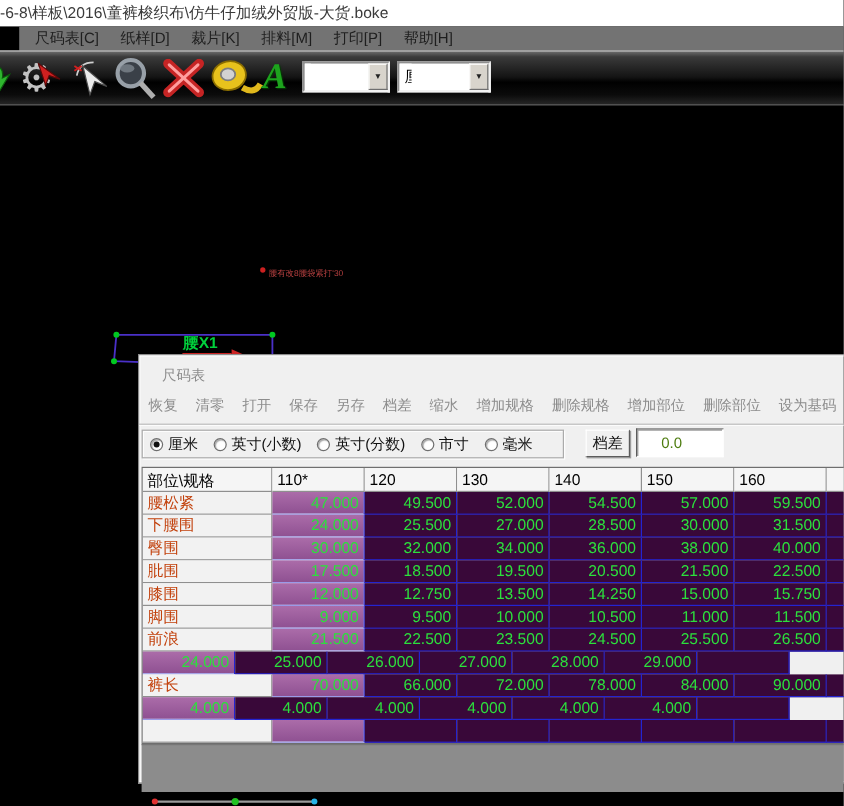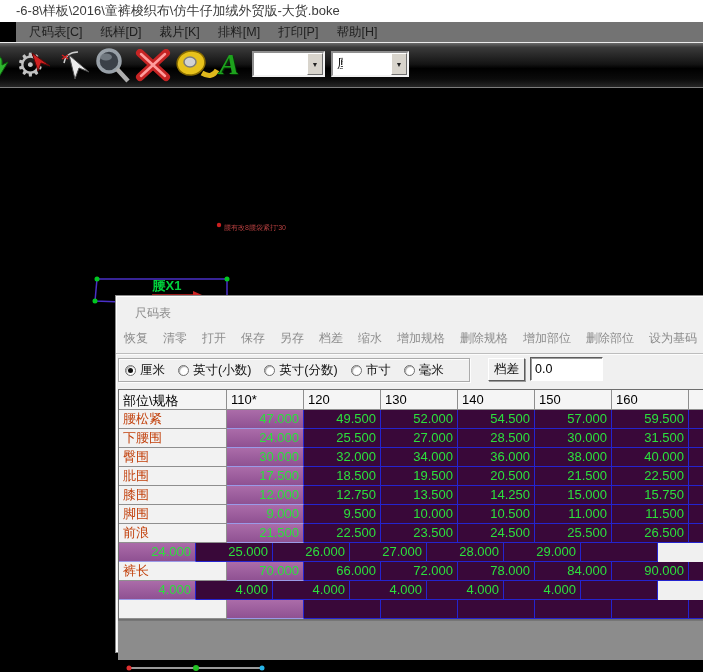--- a/index.html
+++ b/index.html
@@ -1,21 +1,21 @@
 <!DOCTYPE html>
 <html><head>
 <meta charset="utf-8">
 <style>
   * { box-sizing: border-box; margin: 0; padding: 0; }
   html, body { width: 703px; height: 672px; overflow: hidden; }
   body { position: relative; background: #000; font-family: "Liberation Sans", sans-serif; }
 
   
   .titlebar { position: absolute; left:0; top:0; width:703px; height:22px; background:#fff;
-              font-size:13px; color:#3a3a3a; line-height:22px; padding-left:16px; white-space:nowrap; }
+              font-size:13px; color:#3a3a3a; line-height:22px; padding-left:0; white-space:nowrap; }
   .menubar { position: absolute; left:16px; top:22px; width:703px; height:20px; background:#737373;
              display:flex; align-items:center; padding-left:4px; }
   .menu-item { font-size:12.5px; color:#1e1e1e; padding:0 9px; line-height:20px; white-space:nowrap; }
 
   
   .toolbar { position:absolute; left:0; top:42px; width:703px; height:46px;
              background: linear-gradient(180deg,#6b6b6b 0%,#3a3a3a 10%,#141414 48%,#000 58%,#0b0b0b 82%,#262626 100%);
              border-top:1px solid #ececec; border-bottom:1px solid #7d7d7d; }
   .tb-icon { position:absolute; display:block; }
   .glyph-icon { font-size:32px; line-height:44px; }
@@ -48,21 +48,21 @@
   .unit-option { display:flex; align-items:center; gap:4px; font-size:12.5px; color:#111; white-space:nowrap; }
   .radio { width:11px; height:11px; border-radius:50%; background:#fff; border:1px solid #6e6e6e;
            box-shadow: inset 1px 1px 1px #a8a8a8; position:relative; flex:0 0 auto; }
   .radio.checked::after { content:""; position:absolute; left:2px; top:2px; width:5px; height:5px;
                           border-radius:50%; background:#111; }
   .grade-btn { position:absolute; left:372px; top:4px; width:37px; height:23px; background:#f0f0f0;
                border:1px solid; border-color:#fff #5c5c5c #5c5c5c #fff; box-shadow:1px 1px 0 rgba(0,0,0,.35);
                font-size:12.5px; color:#111; text-align:center; line-height:21px; }
   .grade-input { position:absolute; left:414px; top:3px; width:73px; height:24px; background:#fff;
                  border:1px solid; border-color:#5c5c5c #fff #fff #5c5c5c; box-shadow: inset 1px 1px 0 #9c9c9c;
-                 font-size:12.5px; color:#000000; padding-left:4px; font-family:"Liberation Sans",sans-serif; }
+                 font-size:12.5px; color:#4d7c0f; padding-left:20px; font-family:"Liberation Sans",sans-serif; }
 
   
   .size-table { margin:2px 0 0 2px; width:648px; border:1px solid #6e6e6e; }
   .trow { display:flex; height:19px; }
   .trow.hdr { height:20px; }
   .th { width:77px; flex:0 0 auto; background:#f5f5f5; border-right:1px solid #8f8f8f; border-bottom:1px solid #8f8f8f;
         font-size:13px; color:#000; padding:2px 0 0 4px; white-space:nowrap; overflow:hidden; }
   .th.corner { width:108px; }
   .tl { width:108px; flex:0 0 auto; background:#f2f2f2; border-right:1px solid #8f8f8f; border-bottom:1px solid #8f8f8f;
         font-size:13px; color:#c2410c; padding-left:4px; line-height:18px; white-space:nowrap; overflow:hidden; }

